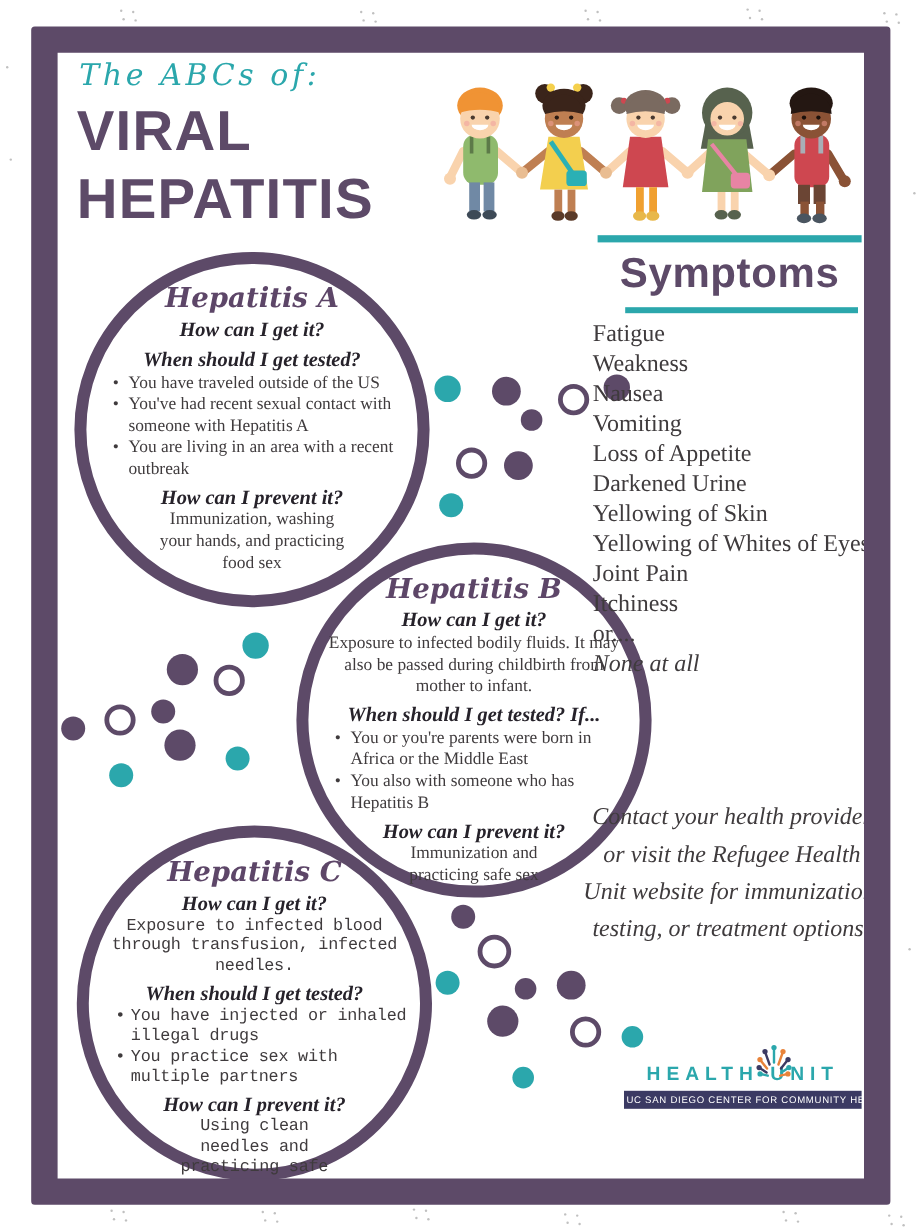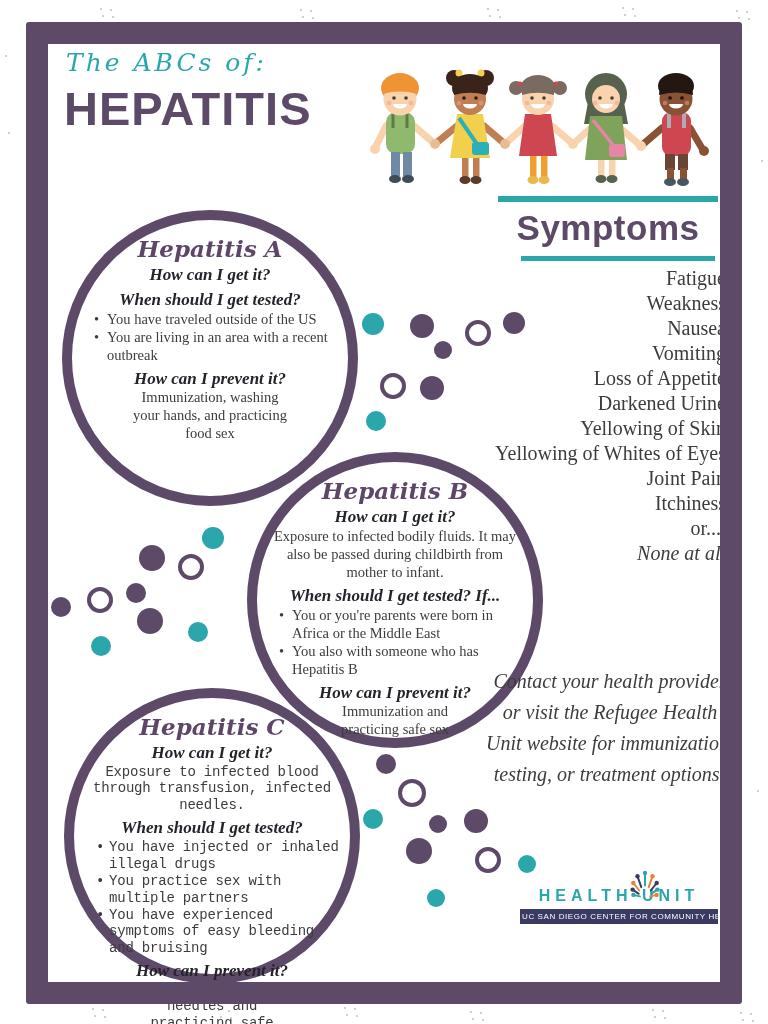--- a/index.html
+++ b/index.html
@@ -19,21 +19,21 @@
   
   .kids{position:absolute;left:362px;top:58px;z-index:2;}
 
   
   .teal-bar{position:absolute;background:#2ba7ac;z-index:3;}
   .bar1{left:498px;top:196px;width:220px;height:6px;}
   .bar2{left:521px;top:256px;width:194px;height:5px;}
   .symptoms-head{position:absolute;left:478px;top:208px;width:260px;text-align:center;z-index:3;
     color:#5d4a68;font-family:"Liberation Sans",sans-serif;font-weight:700;font-size:35px;letter-spacing:0.5px;}
   .symptoms-list{position:absolute;left:494px;top:266px;width:232px;z-index:3;
-    margin:0;padding:0;list-style:none;text-align:right;color:#3f3b3d;font-size:20px;line-height:25px;}
+    margin:0;padding:0;list-style:none;text-align:left;color:#3f3b3d;font-size:20px;line-height:25px;}
   .symptoms-list li{display:block;}
   .symptoms-list li:last-child{font-style:italic;}
 
   
   .circle{position:absolute;width:296px;height:296px;box-sizing:border-box;
     border:10px solid #5d4a68;border-radius:50%;background:#fff;z-index:2;}
   .c-a{left:62px;top:210px;}
   .c-b{left:247px;top:452px;}
   .c-c{left:64px;top:688px;}
   .circle-inner{padding:10px 10px 0;text-align:center;color:#3f3b3d;}
@@ -71,20 +71,21 @@
   .dot{position:absolute;border-radius:50%;z-index:1;}
   .mark{position:absolute;border-radius:50%;background:#8d8d8d;opacity:0.55;z-index:0;}
 </style>
 </head>
 <body>
 
 <div class="frame"></div>
 
 <div class="eyebrow">The ABCs of:</div>
 <div class="big-title">
+  <div>VIRAL</div>
   <div>HEPATITIS</div>
 </div>
 
 <svg class="kids" width="356" height="142" viewBox="0 0 356 142">
 
   <g stroke-linecap="round" stroke-width="7" fill="none">
     <path d="M24 68 L13 90" stroke="#f9d3ad"></path>
       <path d="M52 68 L73 86" stroke="#f9d3ad"></path>
     <path d="M95 68 L73 86" stroke="#bf7f52"></path>
       <path d="M122 68 L143 86" stroke="#bf7f52"></path>
@@ -210,20 +211,21 @@
     <li>None at all</li>
   </ul>
 
 <section class="circle c-a">
   <div class="circle-inner">
     <h3 class="circle-title">Hepatitis A</h3>
     <p class="qhead">How can I get it?</p>
     <p class="qhead">When should I get tested?</p>
     <ul class="bullets">
         <li>You have traveled outside of the US</li>
+        <li>You've had recent sexual contact with someone with Hepatitis A</li>
         <li>You are living in an area with a recent outbreak</li>
       </ul>
     <p class="qhead">How can I prevent it?</p>
     <p class="prevent">Immunization, washing your hands, and practicing food sex</p>
   </div>
 </section>
 
 <section class="circle c-b">
   <div class="circle-inner">
     <h3 class="circle-title">Hepatitis B</h3>
@@ -241,21 +243,20 @@
 
 <section class="circle c-c">
   <div class="circle-inner">
     <h3 class="circle-title">Hepatitis C</h3>
     <p class="qhead">How can I get it?</p>
     <p class="body-text">Exposure to infected blood through transfusion, infected needles.</p>
     <p class="qhead">When should I get tested?</p>
     <ul class="bullets">
         <li>You have injected or inhaled illegal drugs</li>
         <li>You practice sex with multiple partners</li>
-        <li>You have experienced symptoms of easy bleeding and bruising</li>
       </ul>
     <p class="qhead">How can I prevent it?</p>
     <p class="prevent">Using clean needles and practicing safe sex</p>
   </div>
 </section>
 
 <div class="contact">Contact your health provider or visit the Refugee Health Unit website for immunization, testing, or treatment options!</div>
 
 <div class="logo">
   <svg class="logo-burst" width="70" height="30" viewBox="0 0 70 30">

